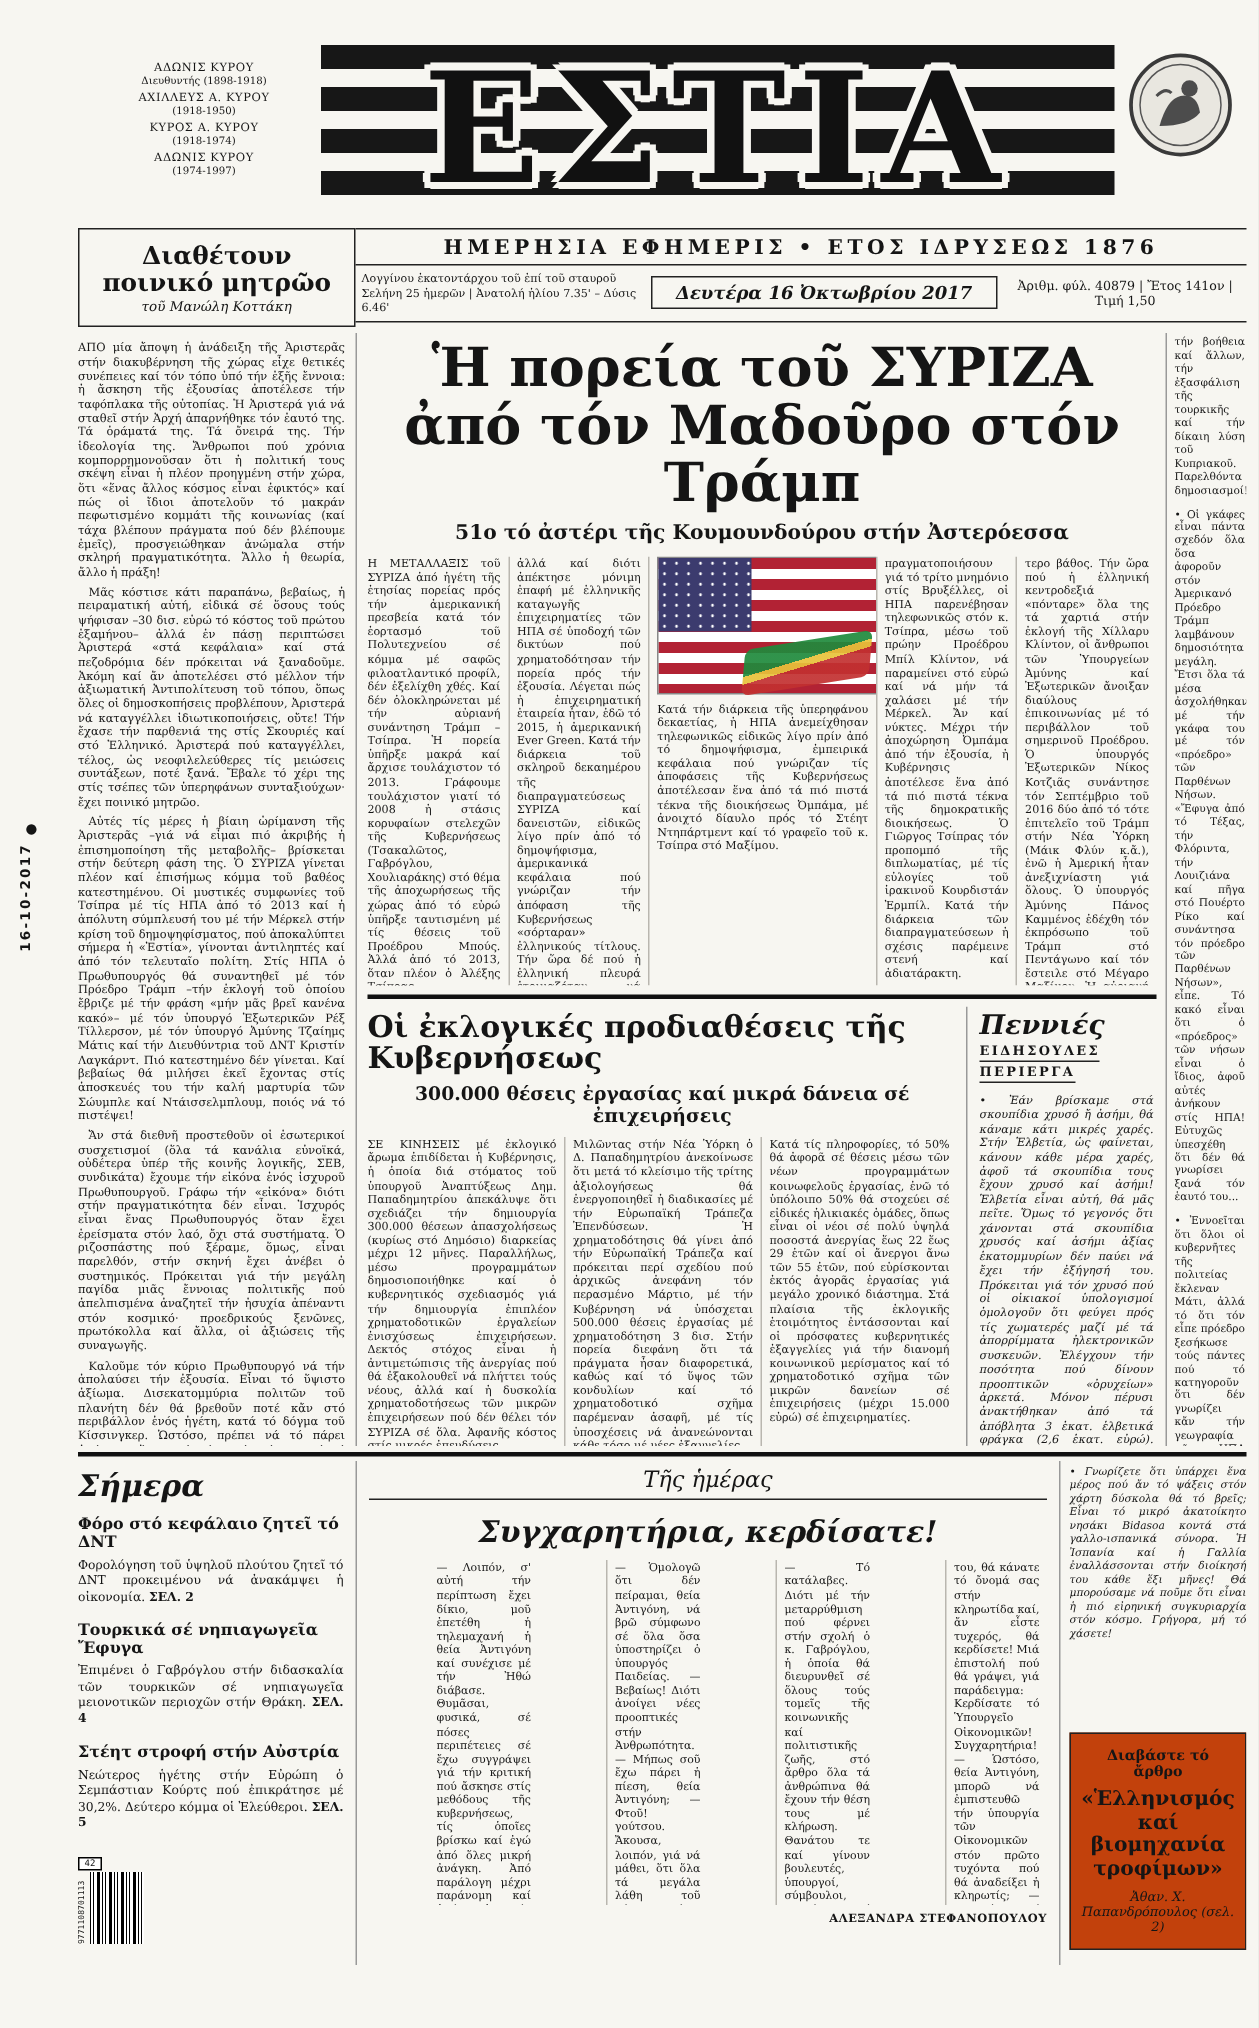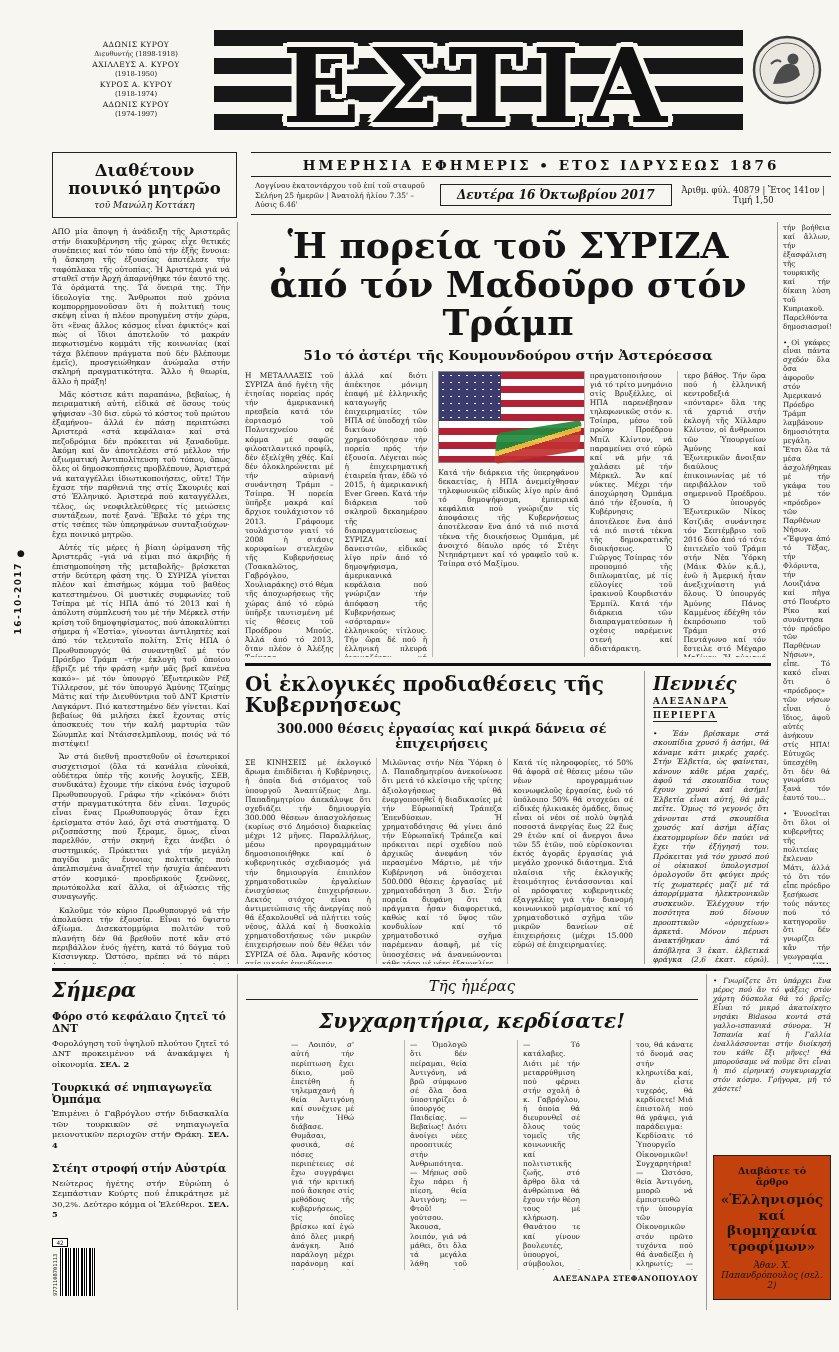--- a/index.html
+++ b/index.html
@@ -15,21 +15,21 @@
   .logo-area { flex: 1; padding: 0 4px; }
   .logo-stripes { height: 112px;
     background: repeating-linear-gradient(180deg, #171717 0 16px, rgba(0,0,0,0) 16px 28px);
     display: flex; align-items: center; justify-content: center; }
   .logo-text { font-size: 102px; font-weight: bold; line-height: 1; letter-spacing: 8px; color: #111;
     text-shadow: -5px 0 #f7f6f1, 5px 0 #f7f6f1, 0 -5px #f7f6f1, 0 5px #f7f6f1,
                  -4px -4px #f7f6f1, 4px -4px #f7f6f1, -4px 4px #f7f6f1, 4px 4px #f7f6f1; }
   .emblem { width: 80px; display: flex; justify-content: center; padding-top: 4px; }
 
   
-  .mid-header { display: flex; gap: 14px; margin: 6px 8px 4px 52px; }
+  .mid-header { display: flex; gap: 0; margin: 6px 8px 4px 52px; }
   .opinion-box { width: 185px; border: 1px solid #222; text-align: center; padding: 9px 4px 7px; }
   .opinion-title { font-size: 16.5px; font-weight: bold; line-height: 1.1; }
   .opinion-byline { font-size: 9px; font-style: italic; margin-top: 2px; }
   .header-right { flex: 1; }
   .tagline { border-top: 1px solid #222; text-align: center; font-size: 13.5px; font-weight: bold;
              letter-spacing: 3px; padding: 4px 0 3px; }
   .dateline { border-top: 1px solid #222; border-bottom: 1px solid #222;
               display: flex; align-items: center; gap: 8px; padding: 4px 4px; }
   .saint { flex: 1.2; font-size: 7.4px; line-height: 1.3; }
   .datebox { border: 1px solid #222; padding: 3px 16px; font-size: 12px; font-weight: bold; font-style: italic; white-space: nowrap; }
@@ -222,21 +222,21 @@
           <h2 class="election-headline">Οἱ ἐκλογικές προδιαθέσεις τῆς Κυβερνήσεως</h2>
           <div class="election-subhead">300.000 θέσεις ἐργασίας καί μικρά δάνεια σέ ἐπιχειρήσεις</div>
           <div class="election-cols">
             <div>ΣΕ ΚΙΝΗΣΕΙΣ μέ ἐκλογικό ἄρωμα ἐπιδίδεται ἡ Κυβέρνησις, ἡ ὁποία διά στόματος τοῦ ὑπουργοῦ Ἀναπτύξεως Δημ. Παπαδημητρίου ἀπεκάλυψε ὅτι σχεδιάζει τήν δημιουργία 300.000 θέσεων ἀπασχολήσεως (κυρίως στό Δημόσιο) διαρκείας μέχρι 12 μῆνες. Παραλλήλως, μέσω προγραμμάτων δημοσιοποιήθηκε καί ὁ κυβερνητικός σχεδιασμός γιά τήν δημιουργία ἐπιπλέον χρηματοδοτικῶν ἐργαλείων ἐνισχύσεως ἐπιχειρήσεων. Δεκτός στόχος εἶναι ἡ ἀντιμετώπισις τῆς ἀνεργίας πού θά ἐξακολουθεῖ νά πλήττει τούς νέους, ἀλλά καί ἡ δυσκολία χρηματοδοτήσεως τῶν μικρῶν ἐπιχειρήσεων πού δέν θέλει τόν ΣΥΡΙΖΑ σέ ὅλα. Ἀφανῆς κόστος στίς μικρές ἐπενδύσεις.</div>
             <div>Μιλῶντας στήν Νέα Ὑόρκη ὁ Δ. Παπαδημητρίου ἀνεκοίνωσε ὅτι μετά τό κλείσιμο τῆς τρίτης ἀξιολογήσεως θά ἐνεργοποιηθεῖ ἡ διαδικασίες μέ τήν Εὐρωπαϊκή Τράπεζα Ἐπενδύσεων. Ἡ χρηματοδότησις θά γίνει ἀπό τήν Εὐρωπαϊκή Τράπεζα καί πρόκειται περί σχεδίου πού ἀρχικῶς ἀνεφάνη τόν περασμένο Μάρτιο, μέ τήν Κυβέρνηση νά ὑπόσχεται 500.000 θέσεις ἐργασίας μέ χρηματοδότηση 3 δισ. Στήν πορεία διεφάνη ὅτι τά πράγματα ἦσαν διαφορετικά, καθώς καί τό ὕψος τῶν κονδυλίων καί τό χρηματοδοτικό σχῆμα παρέμεναν ἀσαφῆ, μέ τίς ὑποσχέσεις νά ἀνανεώνονται κάθε τόσο μέ νέες ἐξαγγελίες.</div>
             <div>Κατά τίς πληροφορίες, τό 50% θά ἀφορᾶ σέ θέσεις μέσω τῶν νέων προγραμμάτων κοινωφελοῦς ἐργασίας, ἐνῶ τό ὑπόλοιπο 50% θά στοχεύει σέ εἰδικές ἡλικιακές ὁμάδες, ὅπως εἶναι οἱ νέοι σέ πολύ ὑψηλά ποσοστά ἀνεργίας ἕως 22 ἕως 29 ἐτῶν καί οἱ ἄνεργοι ἄνω τῶν 55 ἐτῶν, πού εὑρίσκονται ἐκτός ἀγορᾶς ἐργασίας γιά μεγάλο χρονικό διάστημα. Στά πλαίσια τῆς ἐκλογικῆς ἑτοιμότητος ἐντάσσονται καί οἱ πρόσφατες κυβερνητικές ἐξαγγελίες γιά τήν διανομή κοινωνικοῦ μερίσματος καί τό χρηματοδοτικό σχῆμα τῶν μικρῶν δανείων σέ ἐπιχειρήσεις (μέχρι 15.000 εὐρώ) σέ ἐπιχειρηματίες.</div>
           </div>
         </section>
         <aside class="pennies">
           <div class="pennies-script">Πεννιές</div>
-          <span class="pennies-sub">ΑΛΕΞΑΝΔΡΑ</span>
+          <span class="pennies-sub">ΕΙΔΗΣΟΥΛΕΣ</span>
           <span class="pennies-sub">ΠΕΡΙΕΡΓΑ</span>
           <p class="pennies-item">Ἐάν βρίσκαμε στά σκουπίδια χρυσό ἤ ἀσήμι, θά κάναμε κάτι μικρές χαρές. Στήν Ἑλβετία, ὡς φαίνεται, κάνουν κάθε μέρα χαρές, ἀφοῦ τά σκουπίδια τους ἔχουν χρυσό καί ἀσήμι! Ἑλβετία εἶναι αὐτή, θά μᾶς πεῖτε. Ὅμως τό γεγονός ὅτι χάνονται στά σκουπίδια χρυσός καί ἀσήμι ἀξίας ἑκατομμυρίων δέν παύει νά ἔχει τήν ἐξήγησή του. Πρόκειται γιά τόν χρυσό πού οἱ οἰκιακοί ὑπολογισμοί ὁμολογοῦν ὅτι φεύγει πρός τίς χωματερές μαζί μέ τά ἀπορρίμματα ἠλεκτρονικῶν συσκευῶν. Ἐλέγχουν τήν ποσότητα πού δίνουν προοπτικῶν «ὀρυχείων» ἀρκετά. Μόνον πέρυσι ἀνακτήθηκαν ἀπό τά ἀπόβλητα 3 ἑκατ. ἑλβετικά φράγκα (2,6 ἑκατ. εὐρώ). Φύγαμε! Πᾶμε γιά ψάξιμο στά σκουπίδια στήν Ἑλβετία!</p>
 
         </aside>
       </div>
     </main>
 
     <aside class="thincol">
       <p>τήν βοήθεια καί ἄλλων, τήν ἐξασφάλιση τῆς τουρκικῆς καί τήν δίκαιη λύση τοῦ Κυπριακοῦ. Παρελθόντα δημοσιασμοί!</p>
       <p class="bulleted">Οἱ γκάφες εἶναι πάντα σχεδόν ὅλα ὅσα ἀφοροῦν στόν Ἀμερικανό Πρόεδρο Τράμπ λαμβάνουν δημοσιότητα μεγάλη. Ἔτσι ὅλα τά μέσα ἀσχολήθηκαν μέ τήν γκάφα του μέ τόν «πρόεδρο» τῶν Παρθένων Νήσων. «Ἔφυγα ἀπό τό Τέξας, τήν Φλόριντα, τήν Λουιζιάνα καί πῆγα στό Πουέρτο Ρίκο καί συνάντησα τόν πρόεδρο τῶν Παρθένων Νήσων», εἶπε. Τό κακό εἶναι ὅτι ὁ «πρόεδρος» τῶν νήσων εἶναι ὁ ἴδιος, ἀφοῦ αὐτές ἀνήκουν στίς ΗΠΑ! Εὐτυχῶς ὑπεσχέθη ὅτι δέν θά γνωρίσει ξανά τόν ἑαυτό του...</p>
@@ -251,21 +251,21 @@
     <section class="simera">
       <div class="simera-title">Σήμερα</div>
       <div class="simera-item">
         <div class="simera-head">Φόρο στό κεφάλαιο ζητεῖ τό ΔΝΤ</div>
         <div class="simera-text">
           <span>Φορολόγηση τοῦ ὑψηλοῦ πλούτου ζητεῖ τό ΔΝΤ προκειμένου νά ἀνακάμψει ἡ οἰκονομία.</span>
           <span class="simera-page">ΣΕΛ. 2</span>
         </div>
       </div>
       <div class="simera-item">
-        <div class="simera-head">Τουρκικά σέ νηπιαγωγεῖα Ὀμπάμα</div>
+        <div class="simera-head">Τουρκικά σέ νηπιαγωγεῖα Ἔφυγα</div>
         <div class="simera-text">
           <span>Ἐπιμένει ὁ Γαβρόγλου στήν διδασκαλία τῶν τουρκικῶν σέ νηπιαγωγεῖα μειονοτικῶν περιοχῶν στήν Θράκη.</span>
           <span class="simera-page">ΣΕΛ. 4</span>
         </div>
       </div>
       <div class="simera-item">
         <div class="simera-head">Στέητ στροφή στήν Αὐστρία</div>
         <div class="simera-text">
           <span>Νεώτερος ἡγέτης στήν Εὐρώπη ὁ Σεμπάστιαν Κούρτς πού ἐπικράτησε μέ 30,2%. Δεύτερο κόμμα οἱ Ἐλεύθεροι.</span>
           <span class="simera-page">ΣΕΛ. 5</span>

